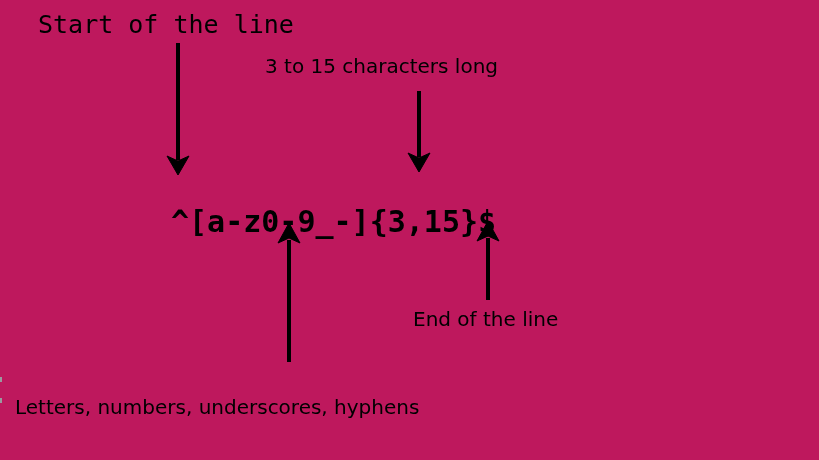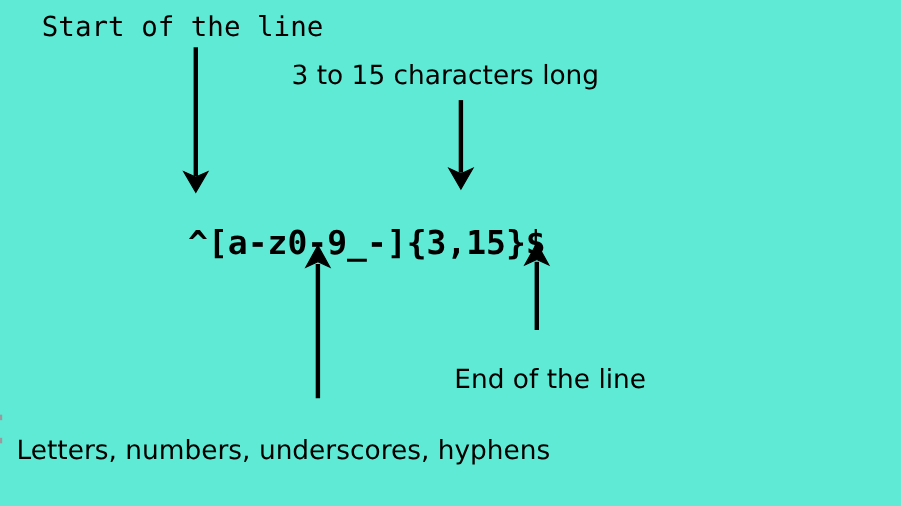--- a/index.html
+++ b/index.html
@@ -4,53 +4,53 @@
 <style>
   html, body {
     margin: 0;
     padding: 0;
     background: #ffffff;
   }
   .canvas {
     position: relative;
     width: 819px;
     height: 460px;
-    background: #5eead4;
+    background: #be185d;
     overflow: hidden;
     font-family: "DejaVu Sans", sans-serif;
   }
   .label {
     position: absolute;
     color: #000000;
     white-space: nowrap;
     line-height: 1.15;
   }
   .label.mono {
     font-family: "DejaVu Sans Mono", monospace;
     font-size: 25px;
   }
   .label.sans {
     font-family: "DejaVu Sans", sans-serif;
-    font-size: 24px;
+    font-size: 20px;
   }
   .regex {
     position: absolute;
     left: 171px;
     top: 176px;
     font-family: "DejaVu Sans Mono", monospace;
     font-weight: bold;
     font-size: 30px;
     color: #000000;
     white-space: nowrap;
     line-height: 1.1;
     margin-top: 29px;
   }
   .pos-start   { left: 38px;  top: 11px; }
   .pos-length  { left: 265px; top: 55px; }
-  .pos-end     { left: 413px; top: 308px; margin-top: 24px; }
+  .pos-end     { left: 413px; top: 308px; }
   .pos-class   { left: 15px;  top: 372px; margin-top: 24px; }
   .arrow-layer {
     position: absolute;
     left: 0; top: 0;
     width: 819px;
     height: 460px;
   }
   .edge-mark {
     position: absolute;
     width: 2px;

